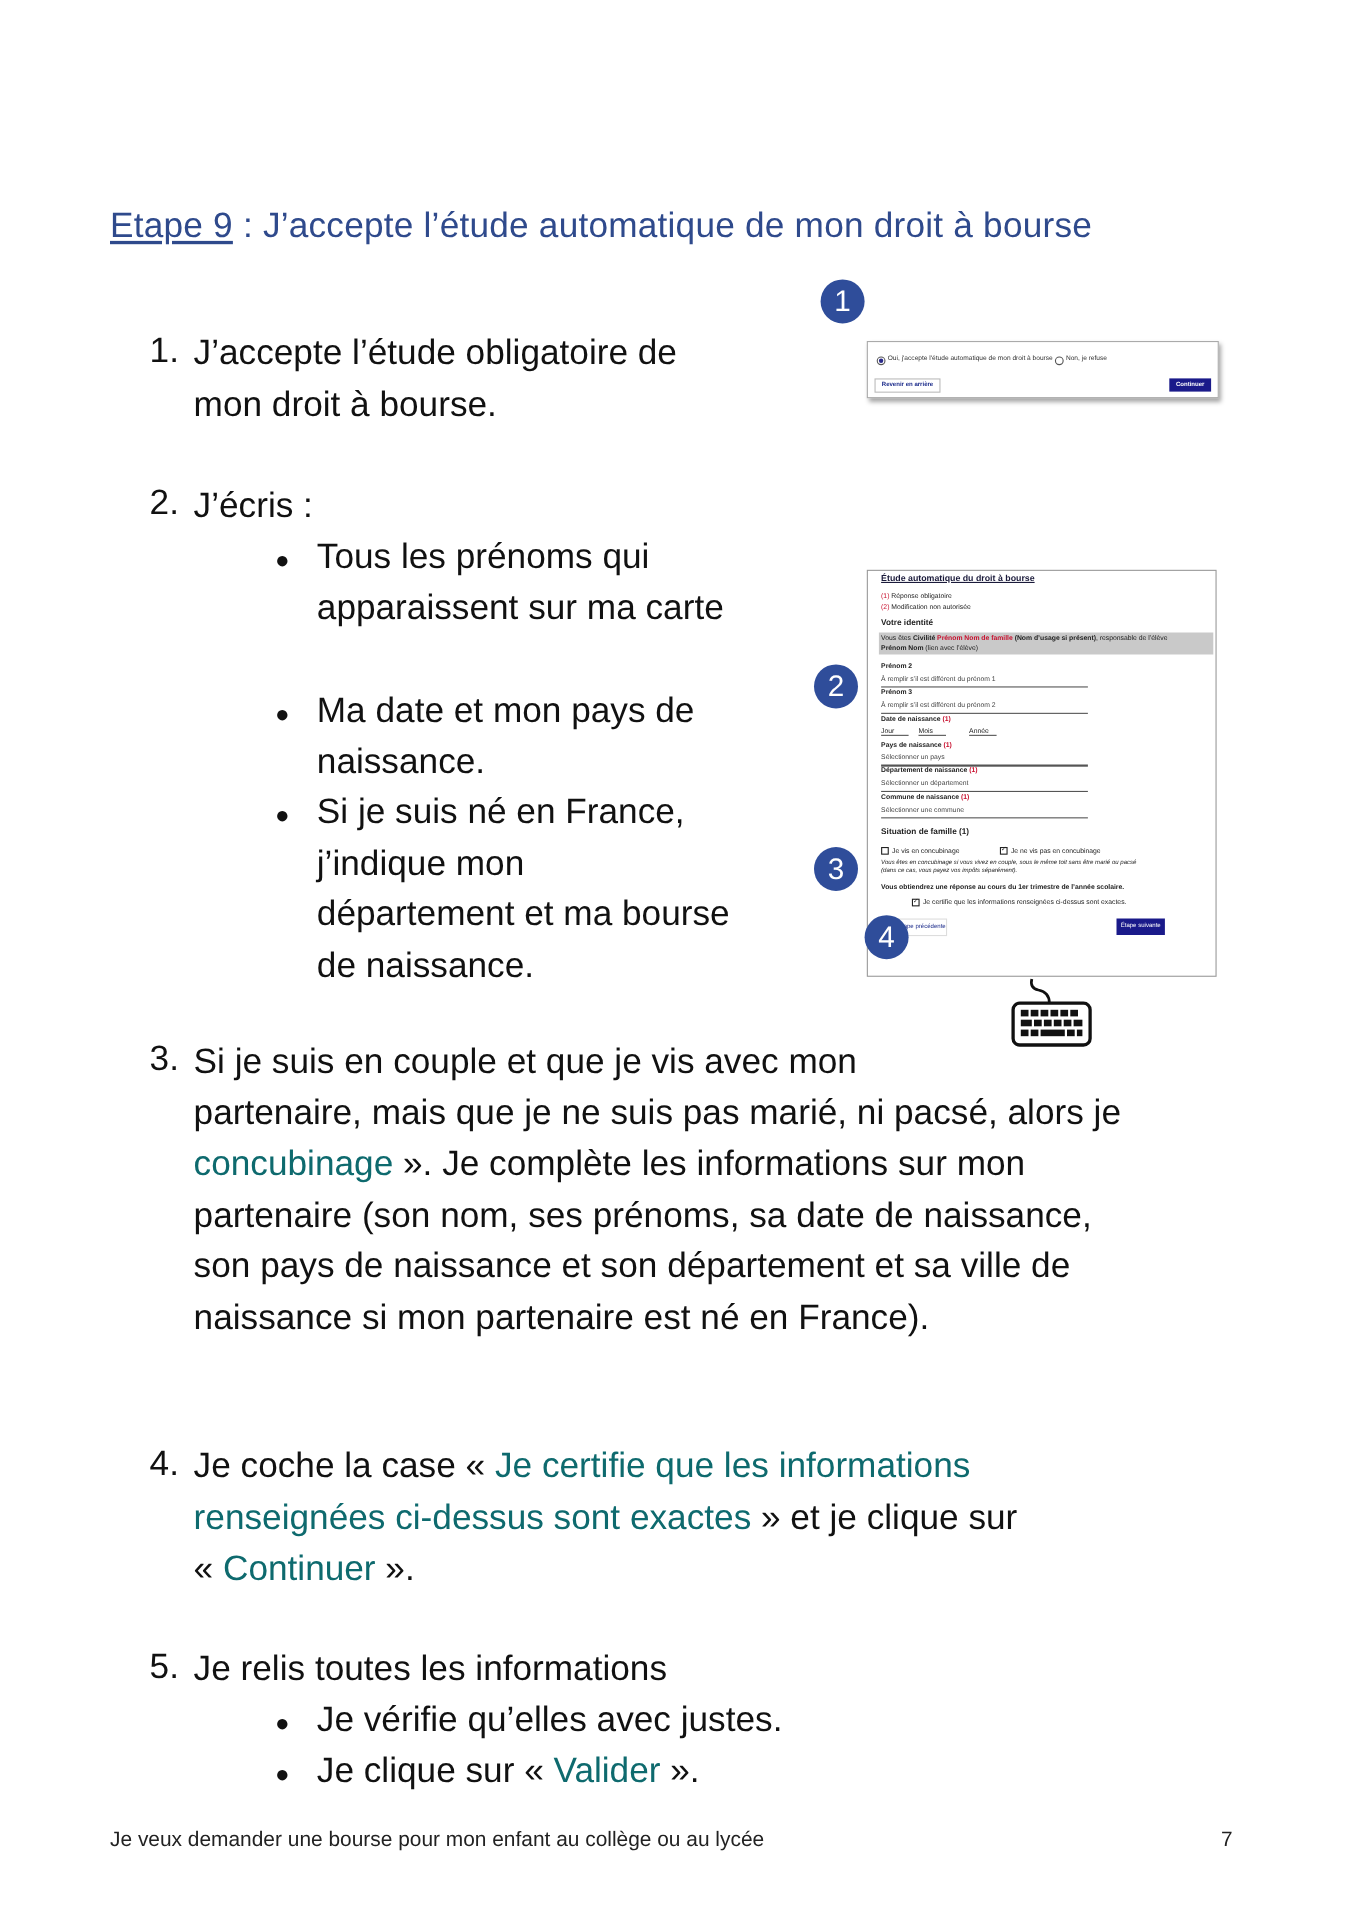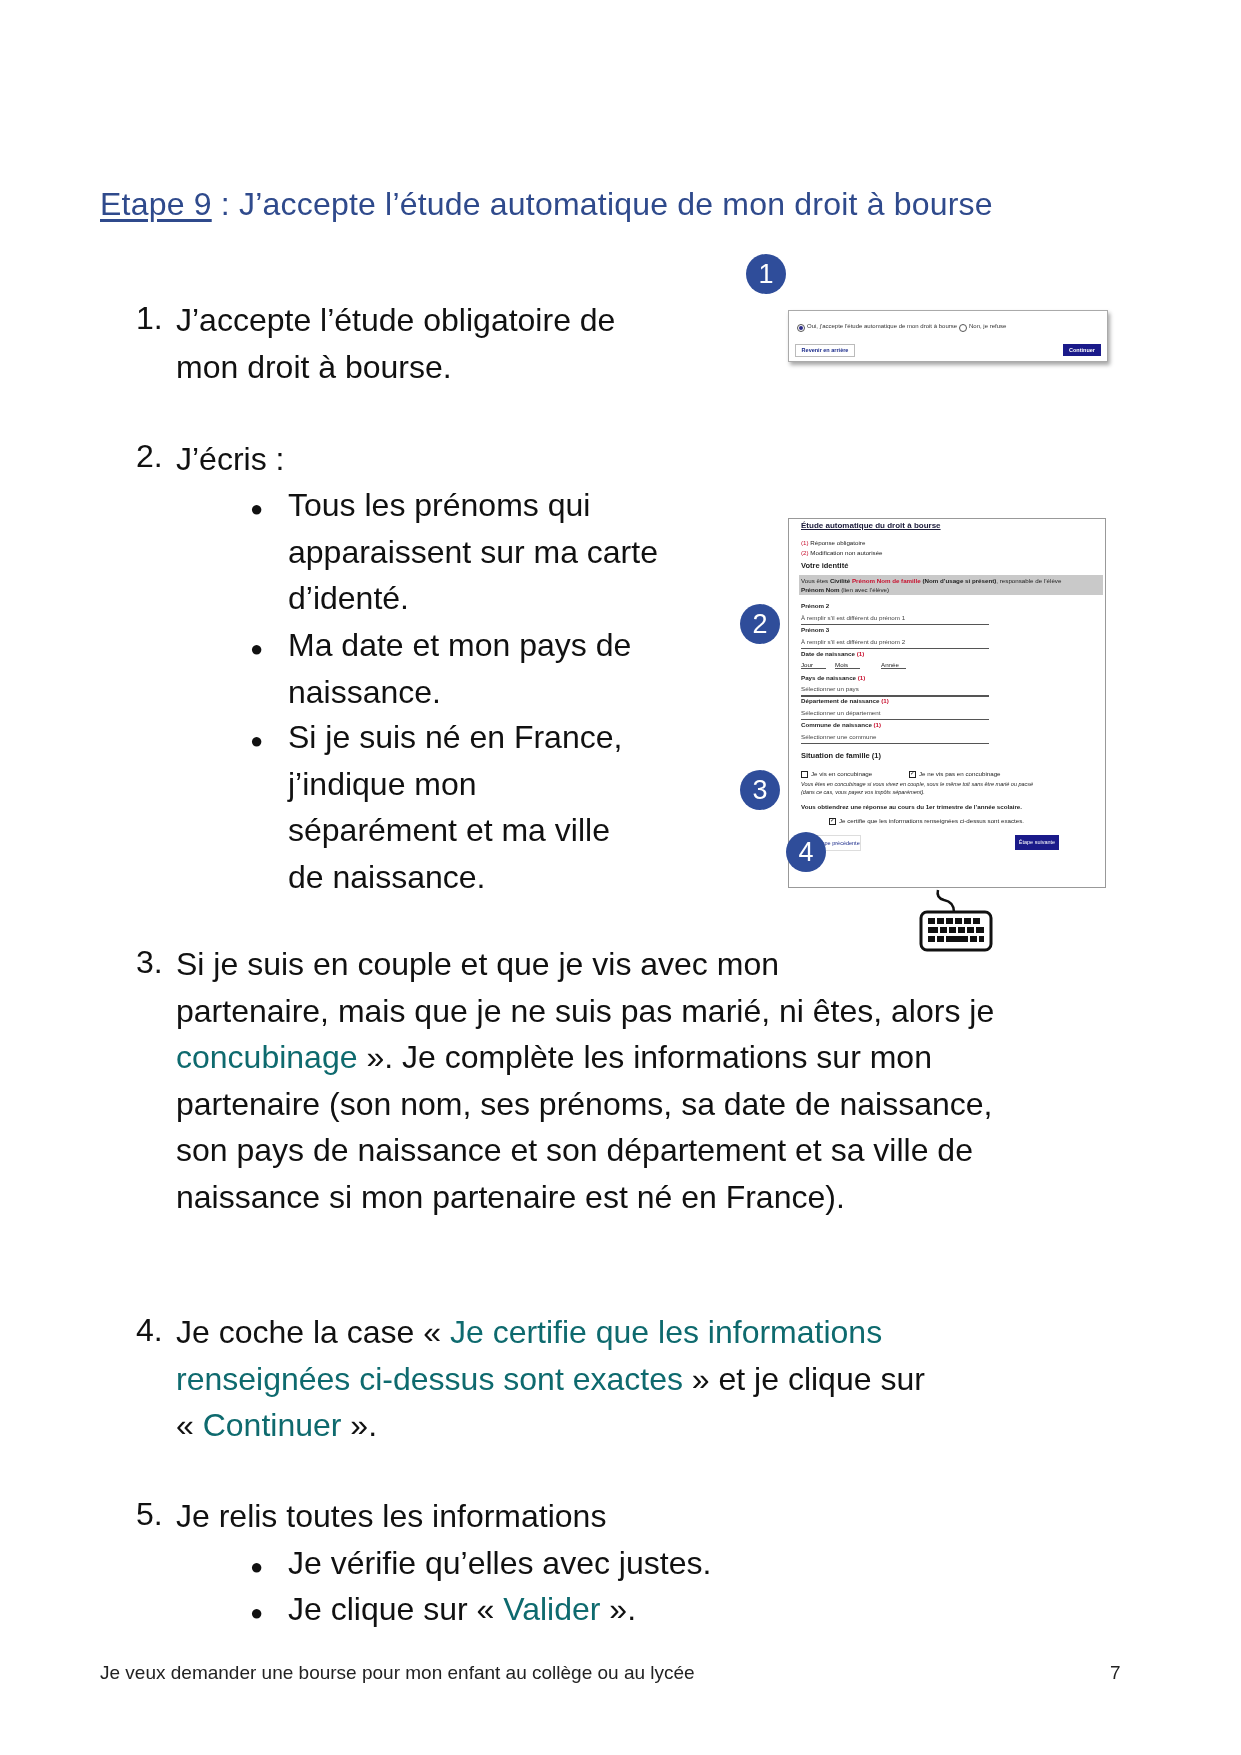--- a/index.html
+++ b/index.html
@@ -60,32 +60,31 @@
   <div class="btn-cont">Continuer</div>
 </div>
 
 <div class="num" style="left:136px;top:438px;">2.</div>
 <div class="p" style="left:176px;top:436px;">J’écris :</div>
 
 <div class="bul" style="left:250px;top:496px;">●</div>
 <div class="p" style="left:288px;top:482px;">
   <div>Tous les prénoms qui</div>
   <div>apparaissent sur ma carte</div>
-  <div>d’identé.</div>
 </div>
 <div class="bul" style="left:250px;top:636px;">●</div>
 <div class="p" style="left:288px;top:622px;">
   <div>Ma date et mon pays de</div>
   <div>naissance.</div>
 </div>
 <div class="bul" style="left:250px;top:728px;">●</div>
 <div class="p" style="left:288px;top:714px;">
   <div>Si je suis né en France,</div>
   <div>j’indique mon</div>
-  <div>séparément et ma ville</div>
+  <div>département et ma bourse</div>
   <div>de naissance.</div>
 </div>
 
 <div class="shot2">
   <div class="h">Étude automatique du droit à bourse</div>
   <div class="t" style="top:20px;"><span class="red">(1)</span><span> Réponse obligatoire</span></div>
   <div class="t" style="top:30px;"><span class="red">(2)</span><span> Modification non autorisée</span></div>
   <div class="t sec" style="top:42px;">Votre identité</div>
   <div class="idbox"></div>
   <div class="t" style="top:58px;"><span>Vous êtes </span><span class="b">Civilité </span><span class="b red">Prénom Nom de famille</span><span class="b"> (Nom d’usage si présent)</span><span>, responsable de l’élève</span></div>
@@ -148,21 +147,21 @@
       <rect x="19" y="48" width="7" height="6"></rect>
       <rect x="28" y="48" width="22" height="6"></rect>
       <rect x="52" y="48" width="7" height="6"></rect>
       <rect x="61" y="48" width="5" height="6"></rect>
   </g>
 </svg>
 
 <div class="num" style="left:136px;top:944px;">3.</div>
 <div class="p" style="left:176px;top:941px;">
   <div>Si je suis en couple et que je vis avec mon</div>
-  <div>partenaire, mais que je ne suis pas marié, ni êtes, alors je</div>
+  <div>partenaire, mais que je ne suis pas marié, ni pacsé, alors je</div>
   <div><span class="teal">concubinage</span><span> ». Je complète les informations sur mon</span></div>
   <div>partenaire (son nom, ses prénoms, sa date de naissance,</div>
   <div>son pays de naissance et son département et sa ville de</div>
   <div>naissance si mon partenaire est né en France).</div>
 </div>
 
 <div class="num" style="left:136px;top:1312px;">4.</div>
 <div class="p" style="left:176px;top:1309px;">
   <div><span>Je coche la case « </span><span class="teal">Je certifie que les informations</span></div>
   <div><span class="teal">renseignées ci-dessus sont exactes</span><span> » et je clique sur</span></div>

